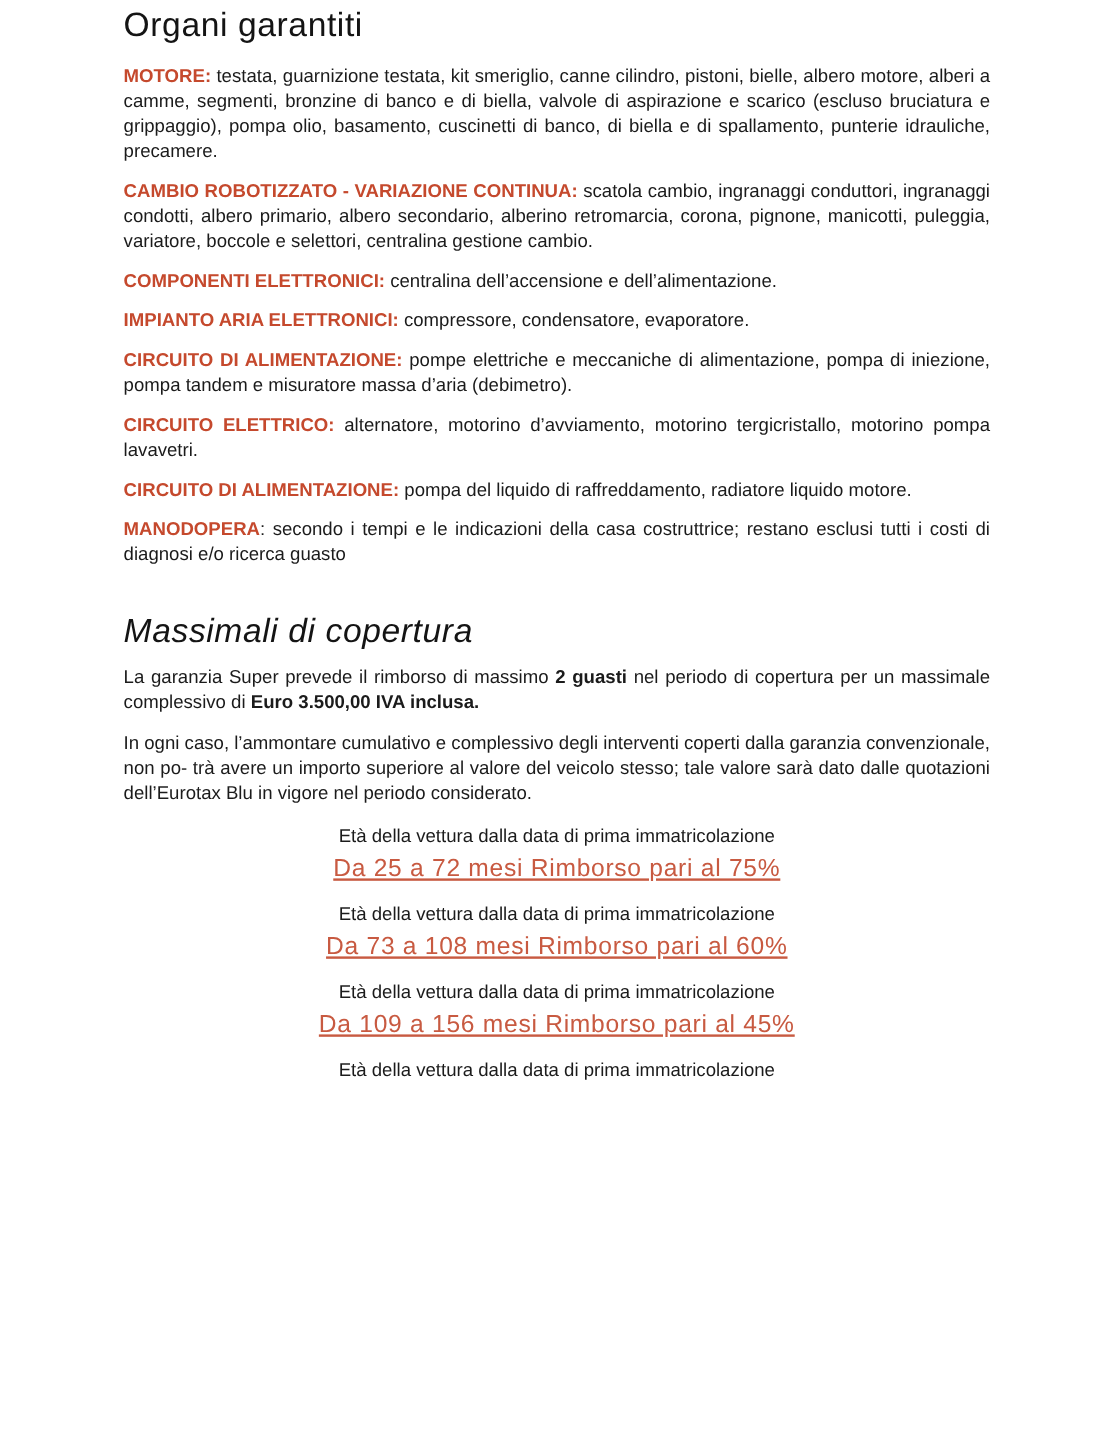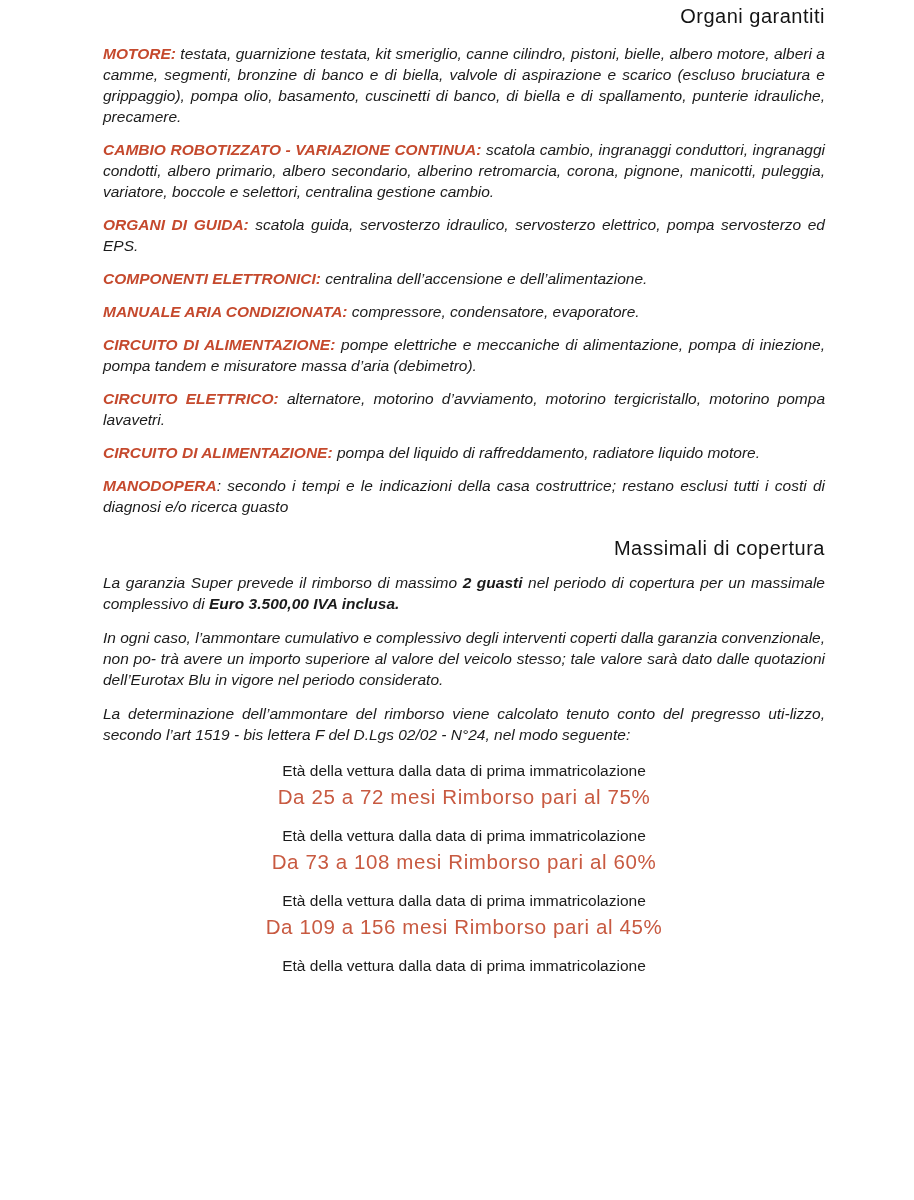--- a/index.html
+++ b/index.html
@@ -9,77 +9,74 @@
   }
   *{box-sizing:border-box;}
   html,body{margin:0;padding:0;}
   body{
     width:914px;height:1200px;overflow:hidden;
     background:#ffffff;color:var(--ink);
     font-family:"Liberation Sans","DejaVu Sans",sans-serif;
   }
   .page{padding:4px 89px 0 103px;}
   .doc-title{
-    font-size:20px;font-weight:400;color:#141414;
-    text-align:right;letter-spacing:.5px;
+    font-size:28px;font-weight:400;color:#141414;
+    text-align:left;letter-spacing:.5px;
     margin:0 0 15px 0;line-height:1.2;
   }
-  .doc-title.second{margin:19px 0 12px 0;}
+  .doc-title.second{margin:36px 0 12px 0;font-style:italic;}
   p.item,p.body{
     font-size:15.5px;line-height:21px;text-align:justify;
     margin:0 0 12px 0;
-    font-style:italic;
   }
   p.body{margin-bottom:13px;}
   .label{color:var(--accent);font-weight:700;}
   b{font-weight:700;}
   .steps{margin-top:16px;text-align:center;}
   .step{margin:16px 0 13px 0;}
   .age{font-size:15.5px;line-height:20px;margin:0 0 3px 0;color:var(--ink);}
   .refund{
     font-size:20.5px;line-height:26px;margin:0;
-    color:var(--accent-refund);letter-spacing:.6px;
+    color:var(--accent-refund);letter-spacing:.6px;text-decoration:underline;
   }
 </style>
 </head>
 <body>
 
 <main class="page">
 
   <h1 class="doc-title">Organi garantiti</h1>
 
   <p class="item"><span class="label">MOTORE:</span><span> testata, guarnizione testata, kit smeriglio, canne cilindro, pistoni, bielle, albero motore, alberi a camme,  segmenti, bronzine di banco e di biella, valvole di aspirazione e scarico (escluso bruciatura e grippaggio), pompa olio, basamento, cuscinetti di banco, di biella e di spallamento, punterie idrauliche, precamere.</span></p>
 
 
   <p class="item"><span class="label">CAMBIO ROBOTIZZATO - VARIAZIONE CONTINUA:</span><span> scatola cambio, ingranaggi conduttori, ingranaggi condotti, albero primario, albero secondario, alberino retromarcia, corona, pignone, manicotti, puleggia, variatore, boccole e selettori, centralina gestione cambio.</span></p>
 
 
 
-  <p class="item"><span class="label">ORGANI DI GUIDA:</span><span> scatola guida, servosterzo idraulico,  servosterzo elettrico, pompa servosterzo ed EPS.</span></p>
 
   <p class="item"><span class="label">COMPONENTI ELETTRONICI:</span><span> centralina dell’accensione e dell’alimentazione.</span></p>
 
-  <p class="item"><span class="label">MANUALE ARIA CONDIZIONATA:</span><span> compressore, condensatore, evaporatore.</span></p>
+  <p class="item"><span class="label">IMPIANTO ARIA ELETTRONICI:</span><span> compressore, condensatore, evaporatore.</span></p>
 
 
   <p class="item"><span class="label">CIRCUITO DI ALIMENTAZIONE:</span><span> pompe elettriche e meccaniche di alimentazione, pompa di iniezione, pompa tandem e misuratore massa d’aria (debimetro).</span></p>
 
   <p class="item"><span class="label">CIRCUITO ELETTRICO:</span><span> alternatore, motorino d’avviamento, motorino tergicristallo, motorino pompa lavavetri.</span></p>
 
   <p class="item"><span class="label">CIRCUITO DI ALIMENTAZIONE:</span><span> pompa del liquido di raffreddamento, radiatore liquido motore.</span></p>
 
   <p class="item"><span class="label">MANODOPERA</span><span>: secondo i tempi e le indicazioni della casa costruttrice; restano esclusi tutti i costi di diagnosi e/o ricerca guasto</span></p>
 
   <h1 class="doc-title second">Massimali di copertura</h1>
 
   <p class="body"><span>La garanzia Super prevede il rimborso di massimo </span><b>2 guasti</b><span> nel periodo di copertura per un massimale complessivo  di </span><b>Euro 3.500,00 IVA inclusa.</b></p>
 
   <p class="body">In ogni caso, l’ammontare cumulativo e complessivo degli interventi coperti dalla garanzia convenzionale, non po-  trà avere un importo superiore al valore del veicolo stesso; tale valore sarà dato dalle quotazioni dell’Eurotax Blu in vigore nel periodo considerato.</p>
 
-  <p class="body">La determinazione dell’ammontare del rimborso viene calcolato tenuto conto del pregresso uti-lizzo, secondo l’art 1519 - bis lettera F del D.Lgs 02/02 -  N°24, nel modo seguente:</p>
 
   <section class="steps">
     <div class="step">
       <p class="age">Età della vettura dalla data di prima immatricolazione</p>
       <p class="refund">Da 25 a 72 mesi Rimborso pari al 75%</p>
     </div>
     <div class="step">
       <p class="age">Età della vettura dalla data di prima immatricolazione</p>
       <p class="refund">Da 73 a 108 mesi Rimborso pari al 60%</p>
     </div>

